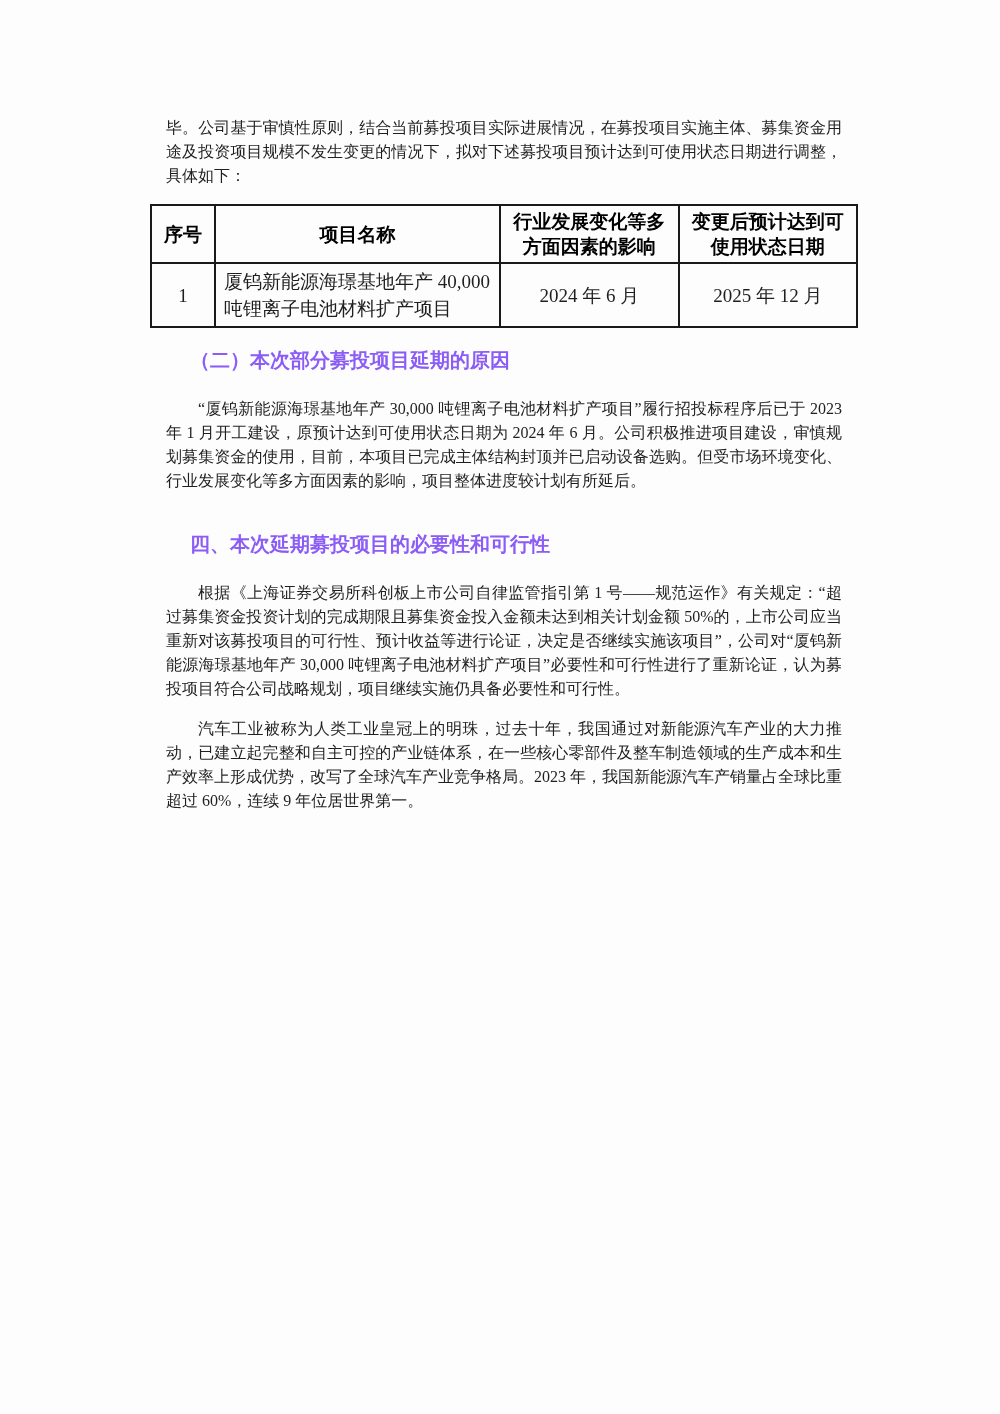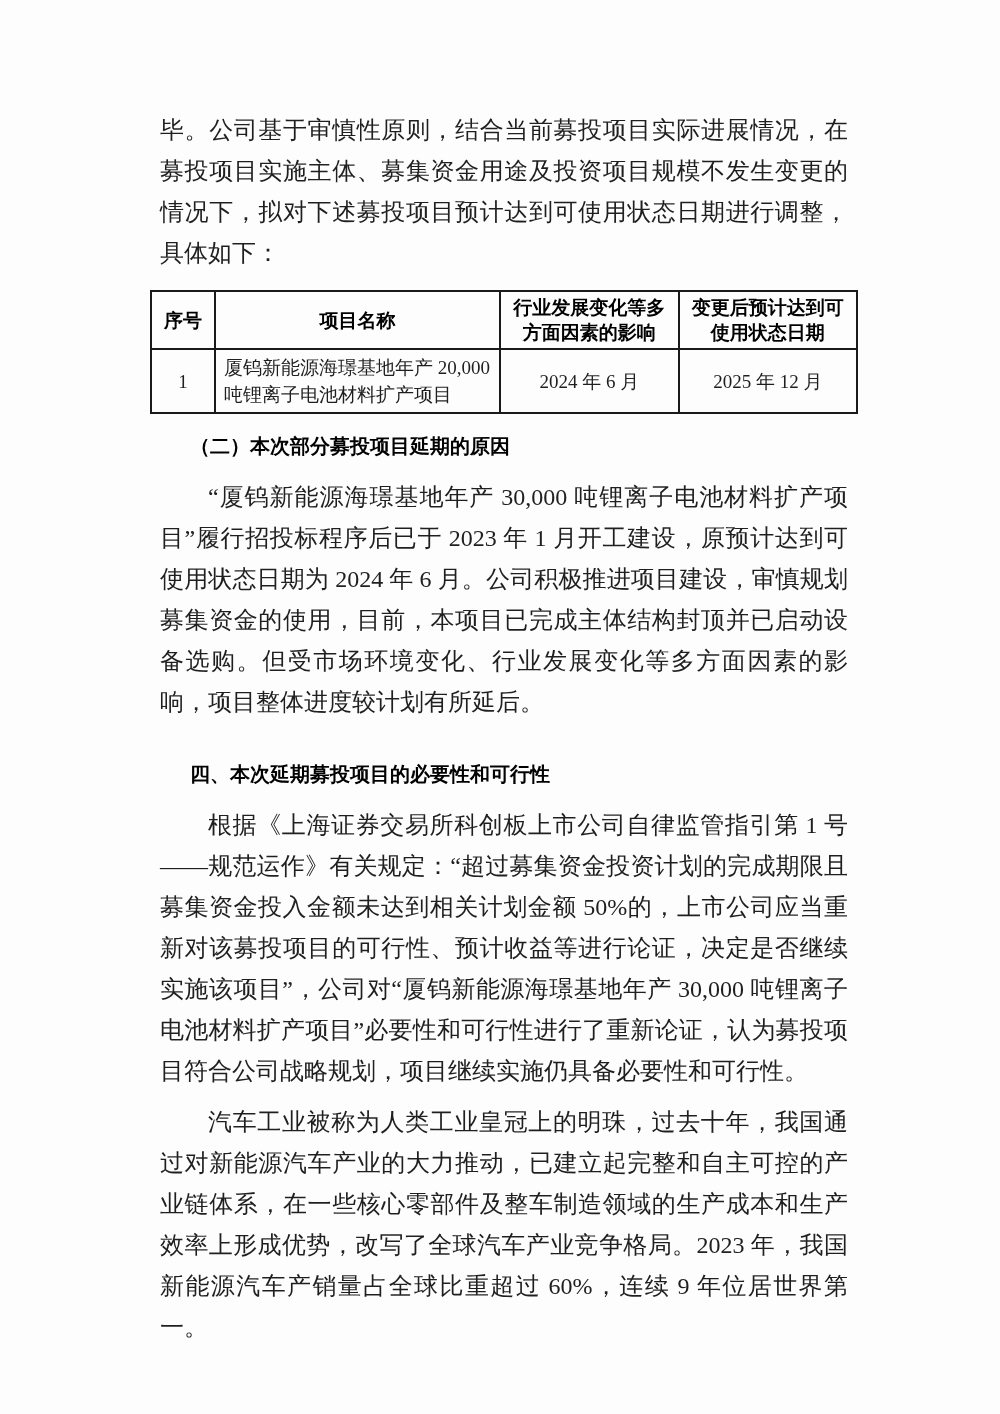--- a/index.html
+++ b/index.html
@@ -18,34 +18,34 @@
   }
   .content {
     position: absolute;
     left: 150px;
     top: 0;
     width: 708px;
     padding-top: 100px;
     box-sizing: content-box;
   }
   .body-text {
-    font-size: 24px;
-    line-height: 41px;
+    font-size: 16px;
+    line-height: 24px;
     text-align: justify;
-    margin: 10px;
+    margin: 16px;
     text-indent: 2em;
   }
   .no-indent {
     text-indent: 0;
   }
   .heading {
     font-size: 20px;
     line-height: 41px;
     font-weight: bold;
-    color: #000000;
+    color: #8b5cf6;
     margin: 0;
     text-indent: 2em;
     text-align: left;
   }
   .heading-gap-top {
     margin-top: 31px;
   }
   .heading-after-table {
     margin-top: 12px;
   }
@@ -92,21 +92,21 @@
         <tr>
           <th class="col-index">序号</th>
           <th class="col-name">项目名称</th>
           <th class="col-date">行业发展变化等多方面因素的影响</th>
           <th class="col-date">变更后预计达到可使用状态日期</th>
         </tr>
       </thead>
       <tbody>
         <tr>
           <td class="cell-index">1</td>
-          <td class="cell-name">厦钨新能源海璟基地年产 20,000 吨锂离子电池材料扩产项目</td>
+          <td class="cell-name">厦钨新能源海璟基地年产 40,000 吨锂离子电池材料扩产项目</td>
           <td class="cell-date">2024 年 6 月</td>
           <td class="cell-date">2025 年 12 月</td>
         </tr>
       </tbody>
     </table>
 
     <div class="heading heading-after-table">（二）本次部分募投项目延期的原因</div>
 
     <p class="body-text">“厦钨新能源海璟基地年产 30,000 吨锂离子电池材料扩产项目”履行招投标程序后已于 2023 年 1 月开工建设，原预计达到可使用状态日期为 2024 年 6 月。公司积极推进项目建设，审慎规划募集资金的使用，目前，本项目已完成主体结构封顶并已启动设备选购。但受市场环境变化、行业发展变化等多方面因素的影响，项目整体进度较计划有所延后。</p>
 

